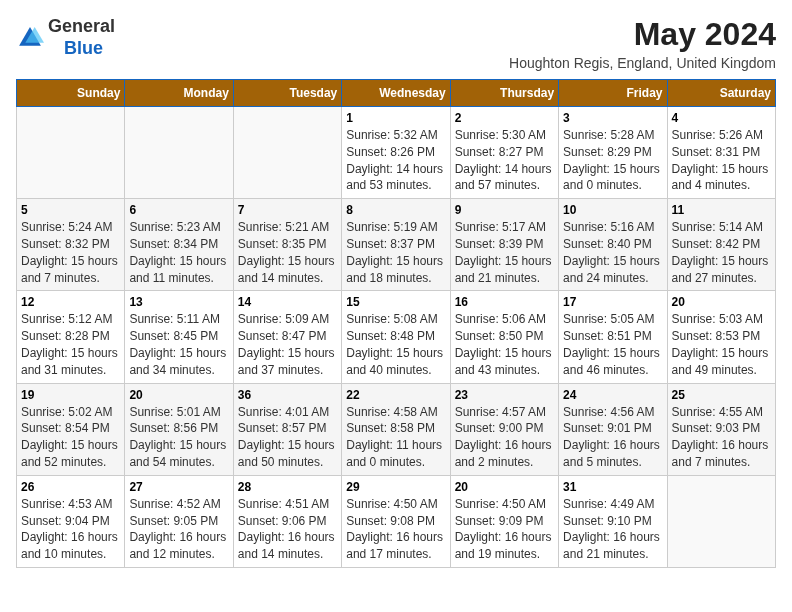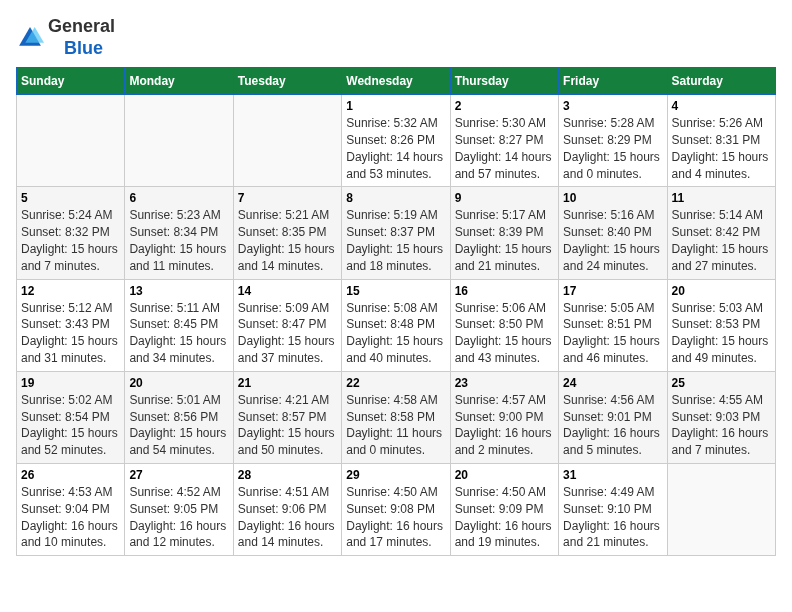--- a/index.html
+++ b/index.html
@@ -46,24 +46,24 @@
       color: #444;
       margin-top: 2px;
     }
     .calendar {
       width: 100%;
       border-collapse: collapse;
       margin-top: 8px;
       font-size: 11px;
     }
     .calendar th {
-      background: #15803d;
+      background: #a16207;
       color: #fff;
       padding: 6px 4px;
-      text-align: left;
+      text-align: right;
       font-size: 12px;
       border: 1px solid #1565c0;
     }
     .calendar td {
       border: 1px solid #ccc;
       vertical-align: top;
       padding: 4px;
       width: calc(100% / 7);
       min-height: 80px;
       background: #fff;
@@ -93,20 +93,24 @@
   <div class="logo">
     <svg class="logo-icon" viewBox="0 0 36 36">
       <polygon points="18,4 32,28 4,28" fill="#1565c0"></polygon>
       <polygon points="24,4 36,24 12,24" fill="#4fc3f7" opacity="0.7"></polygon>
     </svg>
     <div class="logo-text">
       <span class="logo-general">General</span><br>
       <span class="logo-blue">Blue</span>
     </div>
   </div>
+  <div class="title-block">
+    <div class="month-year">May 2024</div>
+    <div class="location">Houghton Regis, England, United Kingdom</div>
+  </div>
 </div>
 
 <table class="calendar">
   <thead>
     <tr>
     <th>Sunday</th>
         <th>Monday</th>
         <th>Tuesday</th>
         <th>Wednesday</th>
         <th>Thursday</th>
@@ -162,21 +166,21 @@
           <div class="day-info"><span>Sunrise: 5:16 AM</span><br><span>Sunset: 8:40 PM</span><br><span>Daylight: 15 hours and 24 minutes.</span></div>
         </td>
         <td>
           <span class="day-number">11</span>
           <div class="day-info"><span>Sunrise: 5:14 AM</span><br><span>Sunset: 8:42 PM</span><br><span>Daylight: 15 hours and 27 minutes.</span></div>
         </td>
       </tr>
       <tr>
         <td>
           <span class="day-number">12</span>
-          <div class="day-info"><span>Sunrise: 5:12 AM</span><br><span>Sunset: 3:43 PM</span><br><span>Daylight: 15 hours and 31 minutes.</span></div>
+          <div class="day-info"><span>Sunrise: 5:12 AM</span><br><span>Sunset: 8:28 PM</span><br><span>Daylight: 15 hours and 31 minutes.</span></div>
         </td>
         <td>
           <span class="day-number">13</span>
           <div class="day-info"><span>Sunrise: 5:11 AM</span><br><span>Sunset: 8:45 PM</span><br><span>Daylight: 15 hours and 34 minutes.</span></div>
         </td>
         <td>
           <span class="day-number">14</span>
           <div class="day-info"><span>Sunrise: 5:09 AM</span><br><span>Sunset: 8:47 PM</span><br><span>Daylight: 15 hours and 37 minutes.</span></div>
         </td>
         <td>
@@ -199,22 +203,22 @@
       <tr>
         <td>
           <span class="day-number">19</span>
           <div class="day-info"><span>Sunrise: 5:02 AM</span><br><span>Sunset: 8:54 PM</span><br><span>Daylight: 15 hours and 52 minutes.</span></div>
         </td>
         <td>
           <span class="day-number">20</span>
           <div class="day-info"><span>Sunrise: 5:01 AM</span><br><span>Sunset: 8:56 PM</span><br><span>Daylight: 15 hours and 54 minutes.</span></div>
         </td>
         <td>
-          <span class="day-number">21</span>
-          <div class="day-info"><span>Sunrise: 4:21 AM</span><br><span>Sunset: 8:57 PM</span><br><span>Daylight: 15 hours and 50 minutes.</span></div>
+          <span class="day-number">36</span>
+          <div class="day-info"><span>Sunrise: 4:01 AM</span><br><span>Sunset: 8:57 PM</span><br><span>Daylight: 15 hours and 50 minutes.</span></div>
         </td>
         <td>
           <span class="day-number">22</span>
           <div class="day-info"><span>Sunrise: 4:58 AM</span><br><span>Sunset: 8:58 PM</span><br><span>Daylight: 11 hours and 0 minutes.</span></div>
         </td>
         <td>
           <span class="day-number">23</span>
           <div class="day-info"><span>Sunrise: 4:57 AM</span><br><span>Sunset: 9:00 PM</span><br><span>Daylight: 16 hours and 2 minutes.</span></div>
         </td>
         <td>

